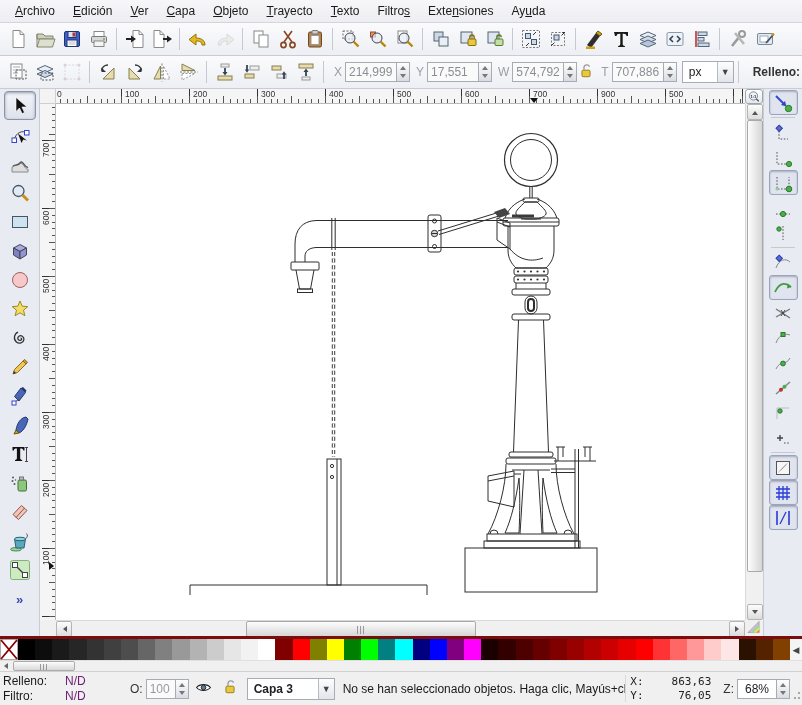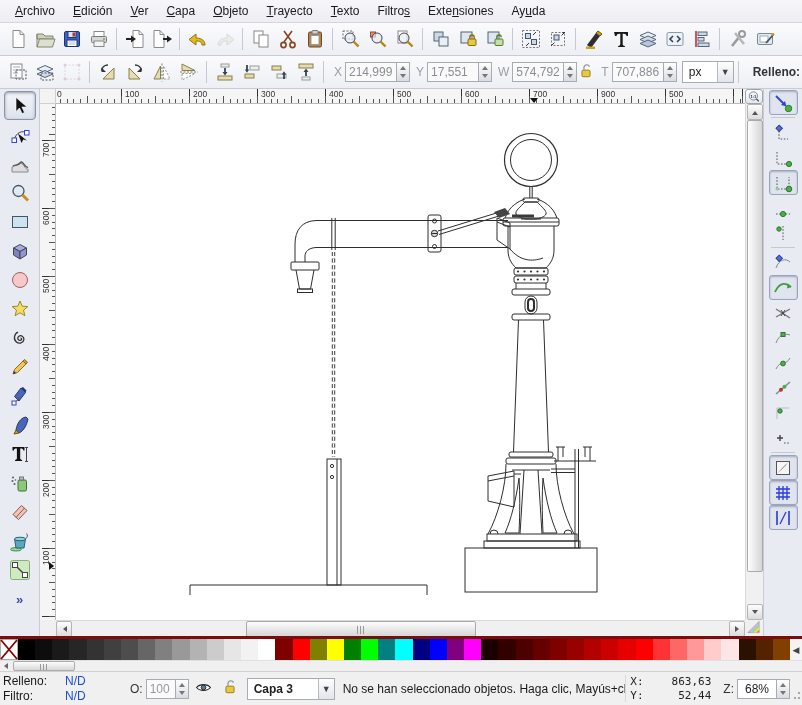--- a/index.html
+++ b/index.html
@@ -121,21 +121,21 @@
     background:linear-gradient(#fdfdfd,#d9d9d9); border:1px solid #ababab; border-radius:2px; }
   #palthumb::after { content:""; position:absolute; left:50%; top:2px; width:9px; height:6px; margin-left:-4px;
     background:repeating-linear-gradient(to right,#999 0 1px,transparent 1px 3px); }
 
   
   #statusbar { position:absolute; left:0; top:671px; width:802px; height:34px; background:#f0f0f0;
     border-top:1px solid #d0d0d0; display:flex; align-items:center; }
   #fillstroke { width:118px; padding-left:3px; line-height:1.2; flex:none; }
   #fillstroke .row { display:flex; }
   #fillstroke .lab { width:62px; color:#1a1a1a; }
-  #fillstroke .val { color:#1d4ed8; }
+  #fillstroke .val { color:#701a75; }
   .sblock { display:flex; align-items:center; flex:none; }
   #opblock { margin-left:6px; }
   #opblock .spin input { width:30px; color:#9a9a9a; }
   .miniicon { width:22px; height:22px; display:inline-flex; align-items:center; justify-content:center; margin-left:4px; flex:none; }
   #layercombo { display:flex; align-items:center; height:22px; border:1px solid #a7abb4; background:#fff;
     margin-left:6px; width:88px; flex:none; }
   #layercombo .lname { flex:1; padding-left:6px; font-weight:bold; font-size:12px; white-space:nowrap; overflow:hidden; }
   #layercombo .dd { width:16px; height:100%; background:linear-gradient(#fdfdfe,#e2e5ea); border-left:1px solid #b7bbc4;
     display:flex; align-items:center; justify-content:center; font-size:9px; color:#444; }
   #statmsg { flex:1 1 auto; padding-left:8px; white-space:nowrap; overflow:hidden; color:#1a1a1a; }
@@ -1120,21 +1120,21 @@
         <span class="dd">▼</span>
       </span>
     <span id="statmsg">No se han seleccionado objetos. Haga clic, Mayús+clic o arrast</span>
     <div id="coords">
       <div class="crow">
           <span class="cl">X:</span>
           <span class="cv">863,63</span>
         </div>
       <div class="crow">
           <span class="cl">Y:</span>
-          <span class="cv">52,44</span>
+          <span class="cv">76,05</span>
         </div>
     </div>
     <div class="sblock" id="zblock">
       <span class="fldlab" style="color:#333">Z:</span>
       <span class="spin">
           <input value="68%" style="">
           <span class="spinbtns">
             <i class="up"></i>
             <i class="dn"></i>
           </span>

